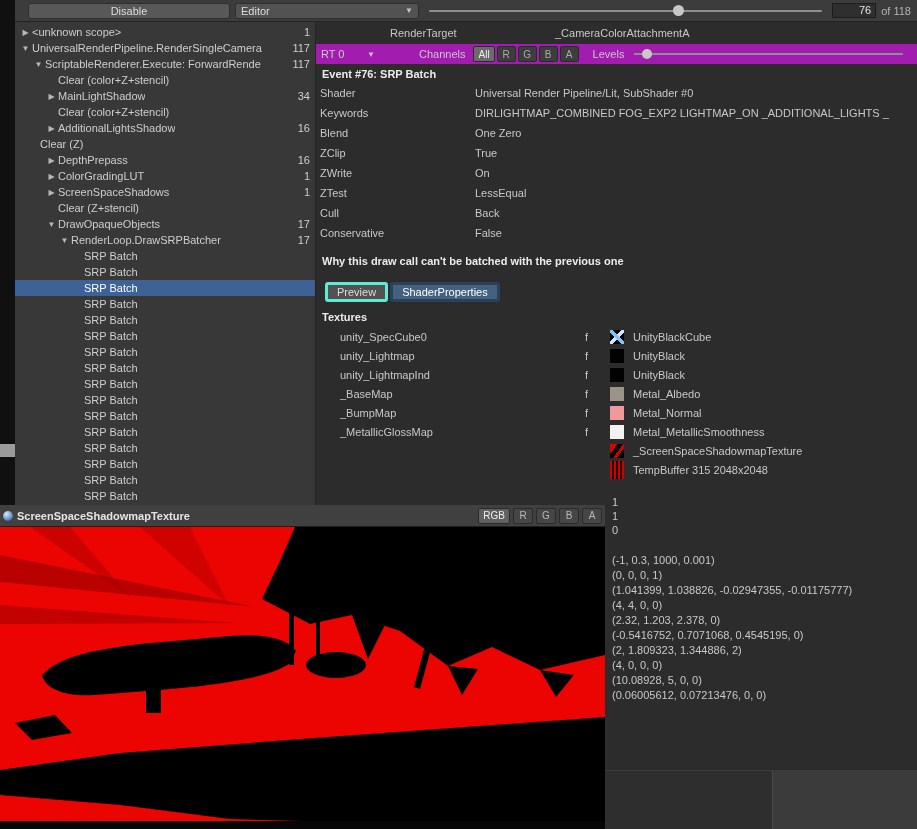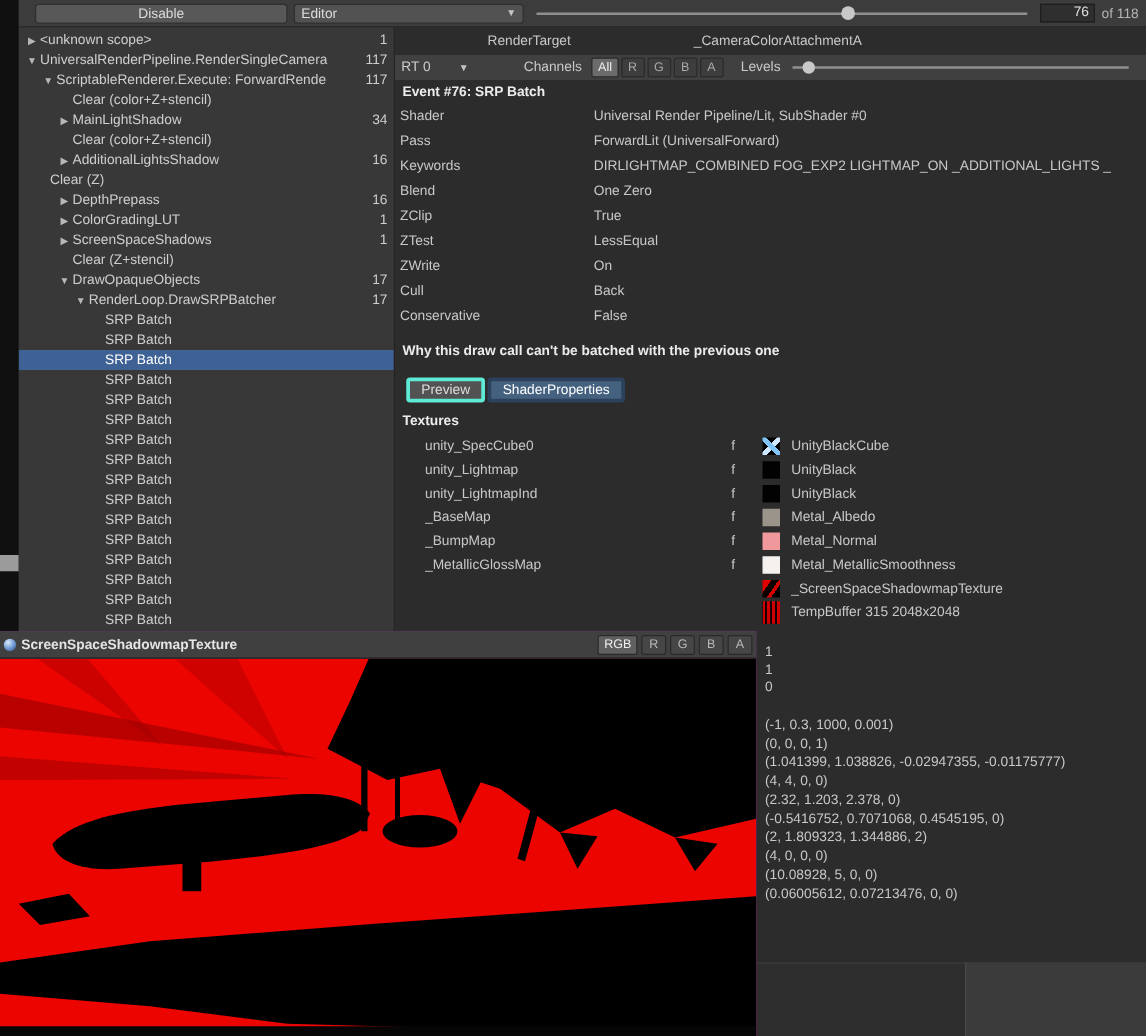--- a/index.html
+++ b/index.html
@@ -33,21 +33,21 @@
   .tree-row.selected { background:#3e6295; color:#fff; }
   .tree-row .arrow { width:13px; flex:0 0 13px; font-size:8px; color:#b8b8b8; text-align:center; }
   .tree-row.selected .arrow { color:#fff; }
   .tree-row .label { overflow:hidden; }
   .tree-row .count { margin-left:auto; padding-right:5px; }
 
   
   .right-panel { position:absolute; left:316px; top:22px; width:601px; height:807px; background:#2c2c2c; overflow:hidden; }
   .rt-row { height:22px; display:flex; align-items:center; padding-left:74px; }
   .rt-row .rt-label { width:165px; }
-  .channels-row { height:20px; display:flex; align-items:center; background:#404040; }
+  .channels-row { height:20px; display:flex; align-items:center; background:#a21caf; }
   .rt-dd { margin-left:5px; width:58px; display:flex; align-items:center; color:#ccc; }
   .rt-dd .dd-arrow { margin-right:4px; }
   .ch-label { margin-left:40px; margin-right:8px; }
   .ch-btn { height:16px; min-width:19px; padding:0 4px; margin-right:2px; background:#3d3d3d; border:1px solid #2a2a2a;
             border-radius:2px; color:#aaa; font-size:10px; font-family:inherit; }
   .ch-btn.active { background:#6b6b6b; color:#efefef; }
   .lv-label { margin-left:12px; margin-right:10px; }
   .levels-slider { flex:1; position:relative; height:14px; margin-right:14px; }
   .levels-slider .track { position:absolute; left:0; right:0; top:6px; height:2px; background:#8f8f8f; }
   .levels-slider .thumb { position:absolute; left:3%; top:2px; width:10px; height:10px; border-radius:50%; background:#c8c8c8; }
@@ -331,48 +331,44 @@
       </div>
     </div>
     <div class="event-title">Event #76: SRP Batch</div>
     <div class="props">
 
         <div class="prop-row">
           <span class="p-label">Shader</span>
           <span class="p-value">Universal Render Pipeline/Lit, SubShader #0</span>
         </div>
 
-        <div class="prop-row">
-          <span class="p-label">Pass</span>
-          <span class="p-value">ForwardLit (UniversalForward)</span>
-        </div>
 
         <div class="prop-row">
           <span class="p-label">Keywords</span>
           <span class="p-value">DIRLIGHTMAP_COMBINED FOG_EXP2 LIGHTMAP_ON _ADDITIONAL_LIGHTS _</span>
         </div>
 
         <div class="prop-row">
           <span class="p-label">Blend</span>
           <span class="p-value">One Zero</span>
         </div>
 
         <div class="prop-row">
           <span class="p-label">ZClip</span>
           <span class="p-value">True</span>
         </div>
 
         <div class="prop-row">
+          <span class="p-label">ZWrite</span>
+          <span class="p-value">On</span>
+        </div>
+
+        <div class="prop-row">
           <span class="p-label">ZTest</span>
           <span class="p-value">LessEqual</span>
-        </div>
-
-        <div class="prop-row">
-          <span class="p-label">ZWrite</span>
-          <span class="p-value">On</span>
         </div>
 
         <div class="prop-row">
           <span class="p-label">Cull</span>
           <span class="p-value">Back</span>
         </div>
 
         <div class="prop-row">
           <span class="p-label">Conservative</span>
           <span class="p-value">False</span>

